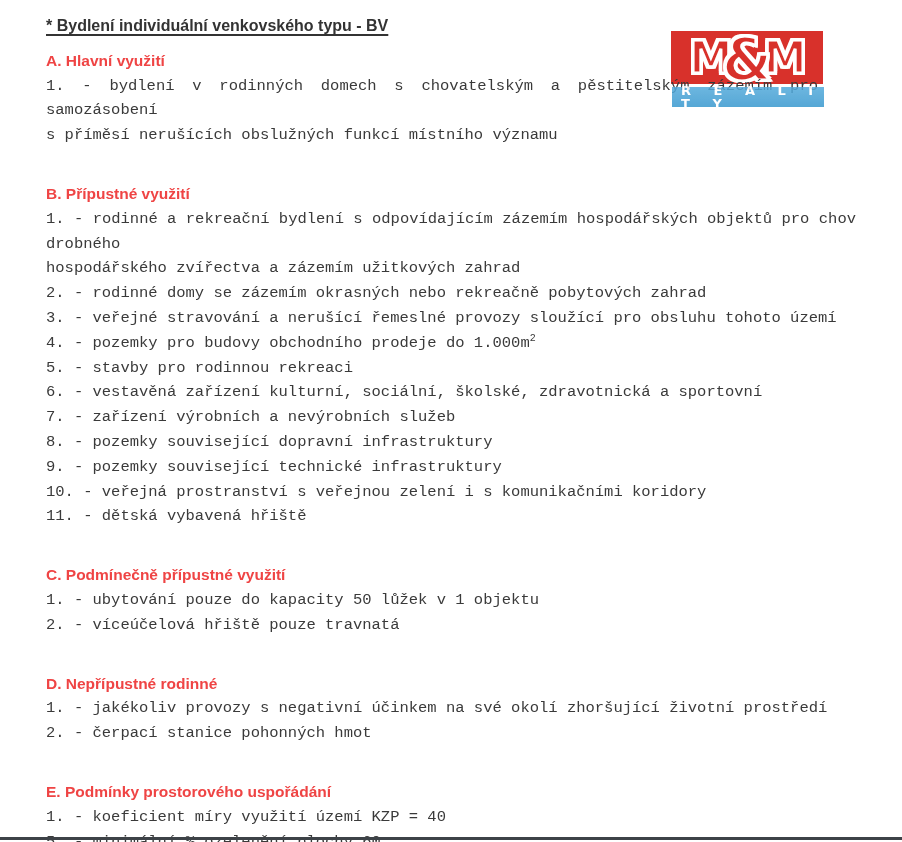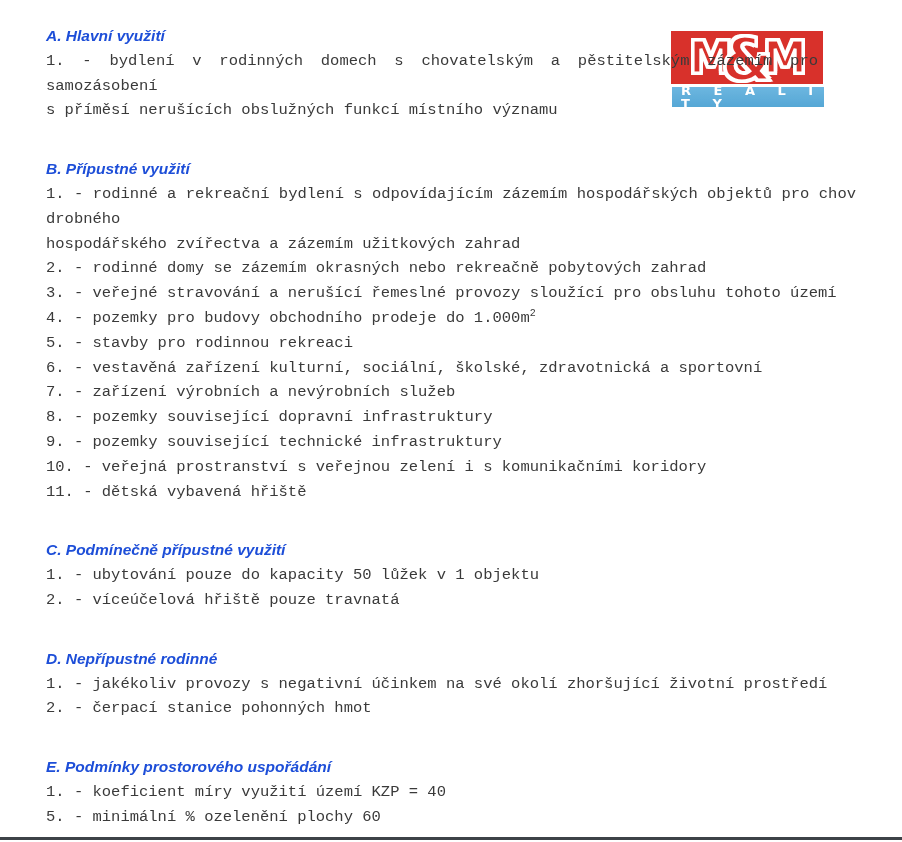--- a/index.html
+++ b/index.html
@@ -25,21 +25,21 @@
     font-weight: bold;
     font-size: 16px;
     line-height: 24.8px;
     text-decoration: underline;
     text-decoration-thickness: 1.5px;
     text-underline-offset: 3px;
     color: #333333;
   }
   .sec { margin-top: 34px; }
   .sec.sec-first { margin-top: 10px; }
-  .sec-heading { font-weight: bold; color: #1d4ed8; font-style: italic; }
+  .sec-heading { font-weight: bold; color: #ef4444; }
   .line { white-space: nowrap; font-family: Liberation Mono, monospace; }
   .line.stretch {
     white-space: normal;
     text-align: justify;
     text-align-last: justify;
   }
   .line.stretch-narrow {
     white-space: normal;
     width: 772px;
     text-align: justify;
@@ -121,20 +121,21 @@
     z-index: 3;
   }
 </style>
 </head>
 <body>
 
 <div class="page">
 
   <div class="content">
 
+    <div class="doc-title">* Bydlení individuální venkovského typu - BV</div>
 
     <section class="sec sec-first">
       <div class="sec-heading">A. Hlavní využití</div>
       <div class="line stretch-narrow">1. - bydlení v rodinných domech s chovatelským a pěstitelským zázemím pro samozásobení</div>
       <div class="line">s příměsí nerušících obslužných funkcí místního významu</div>
     </section>
 
     <section class="sec">
       <div class="sec-heading">B. Přípustné využití</div>
       <div class="line stretch">1. - rodinné a rekreační bydlení s odpovídajícím zázemím hospodářských objektů pro chov drobného</div>

